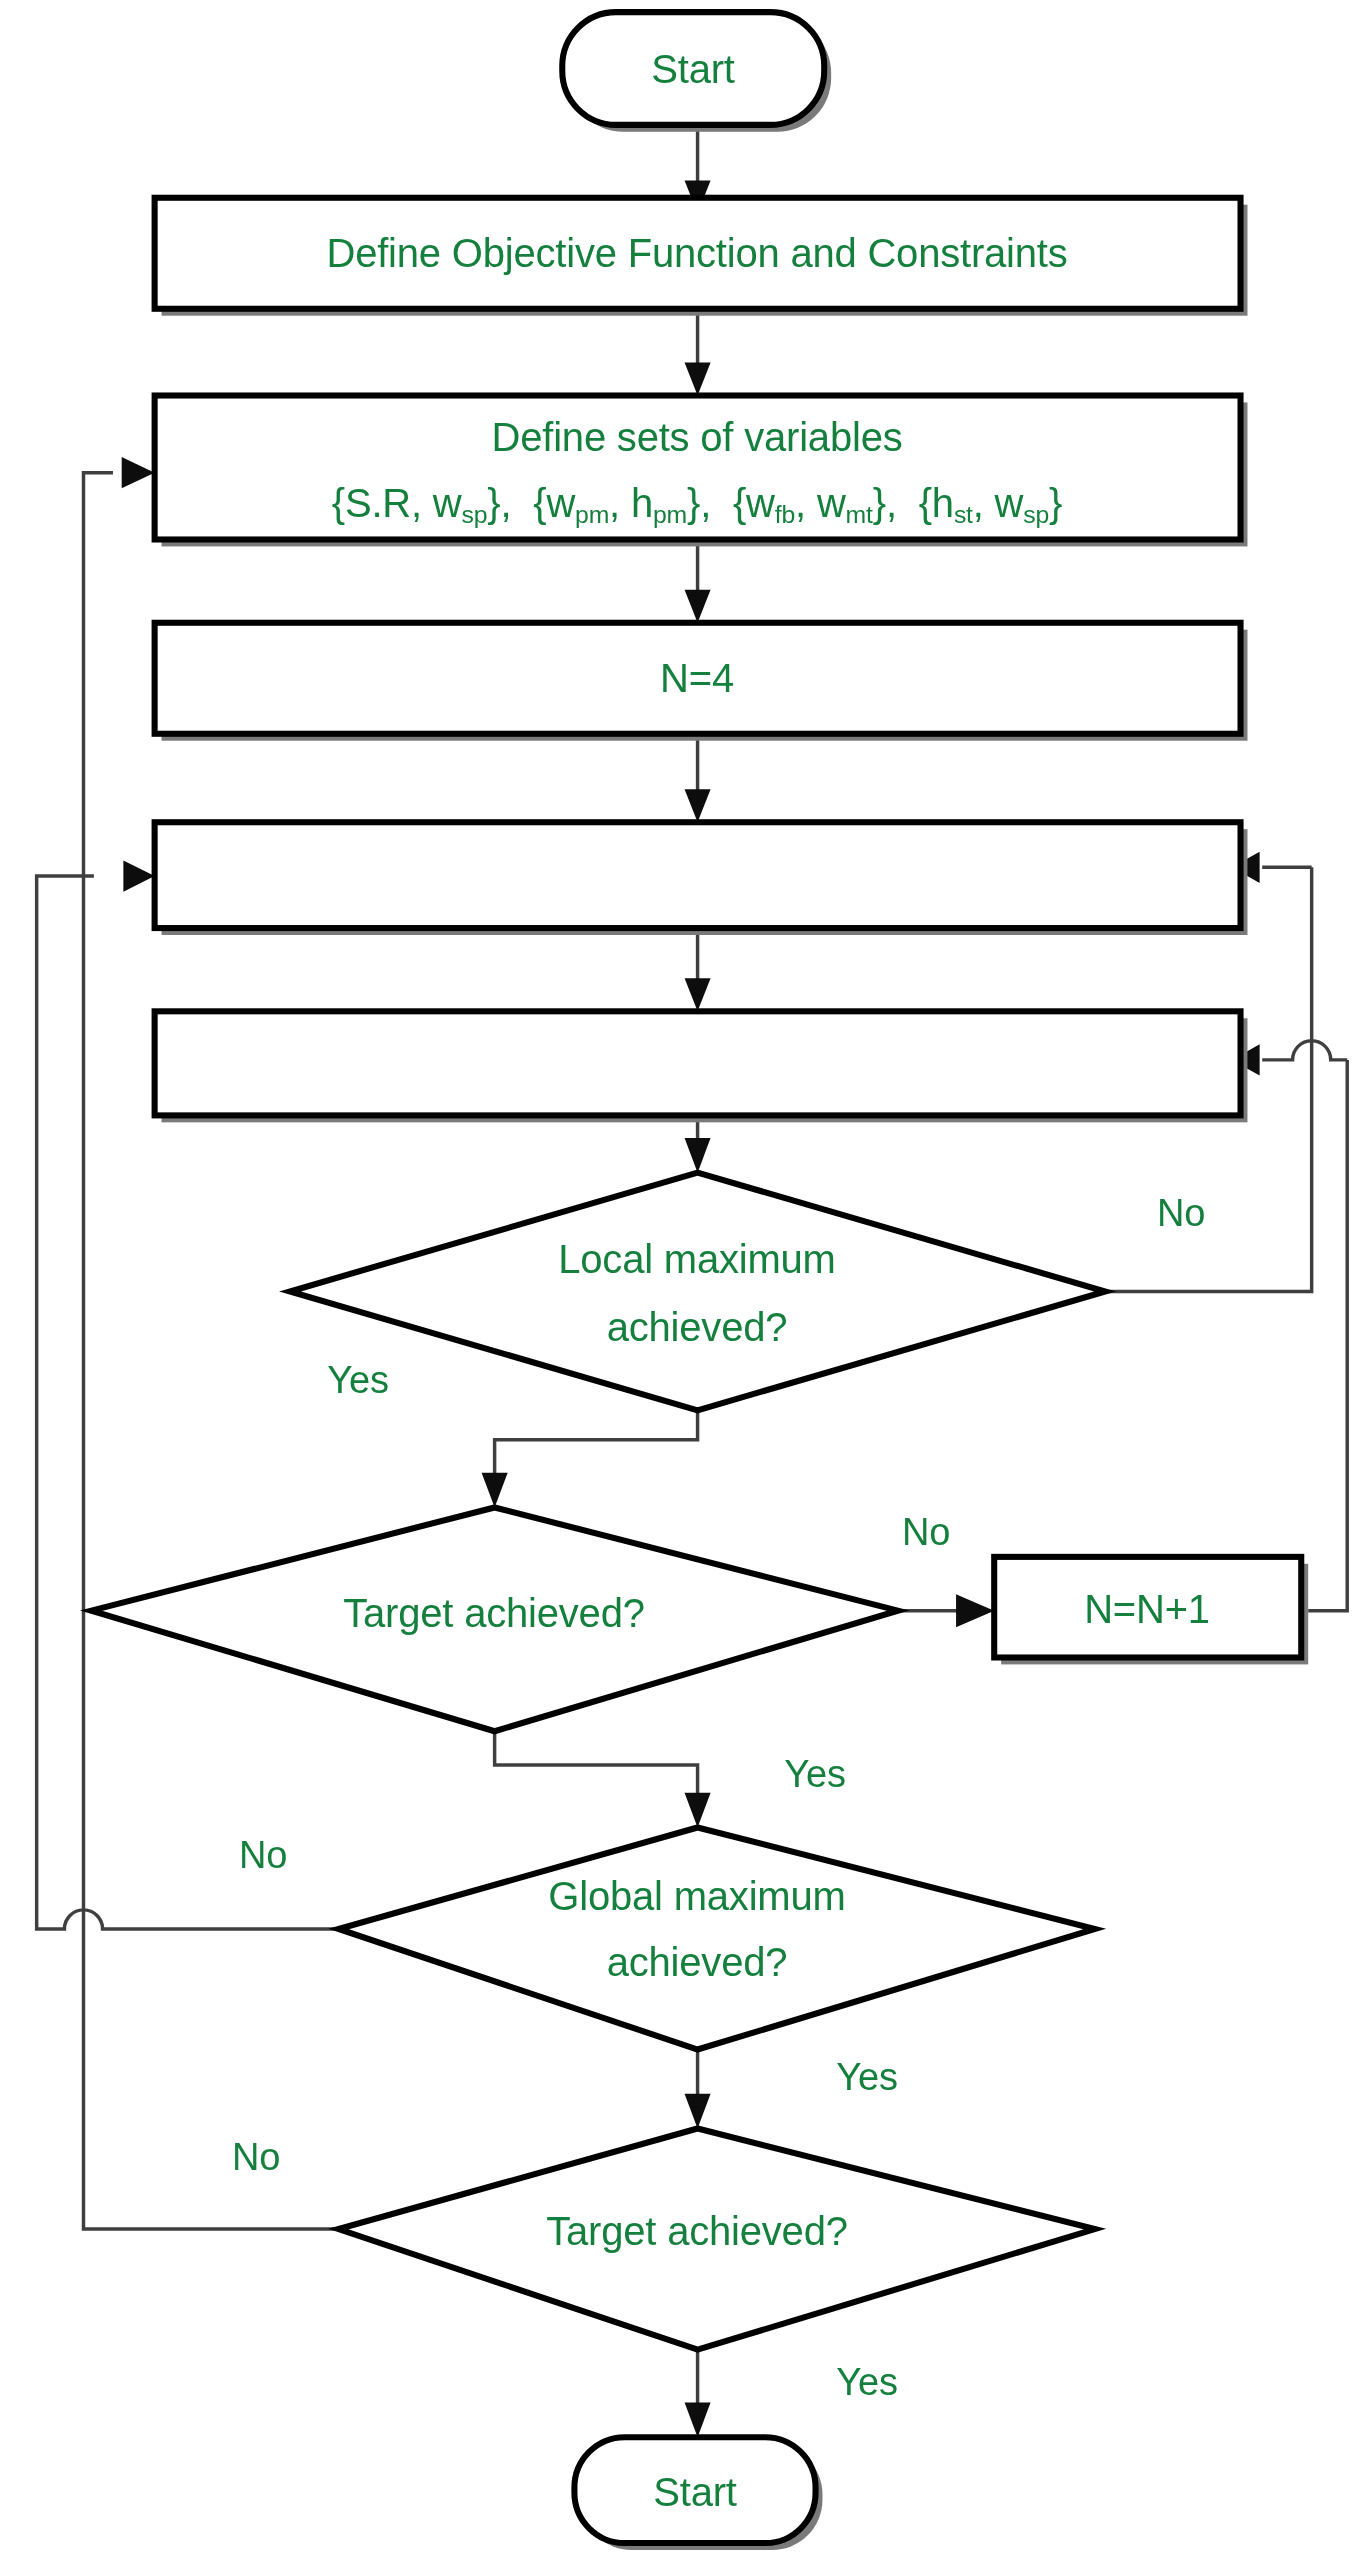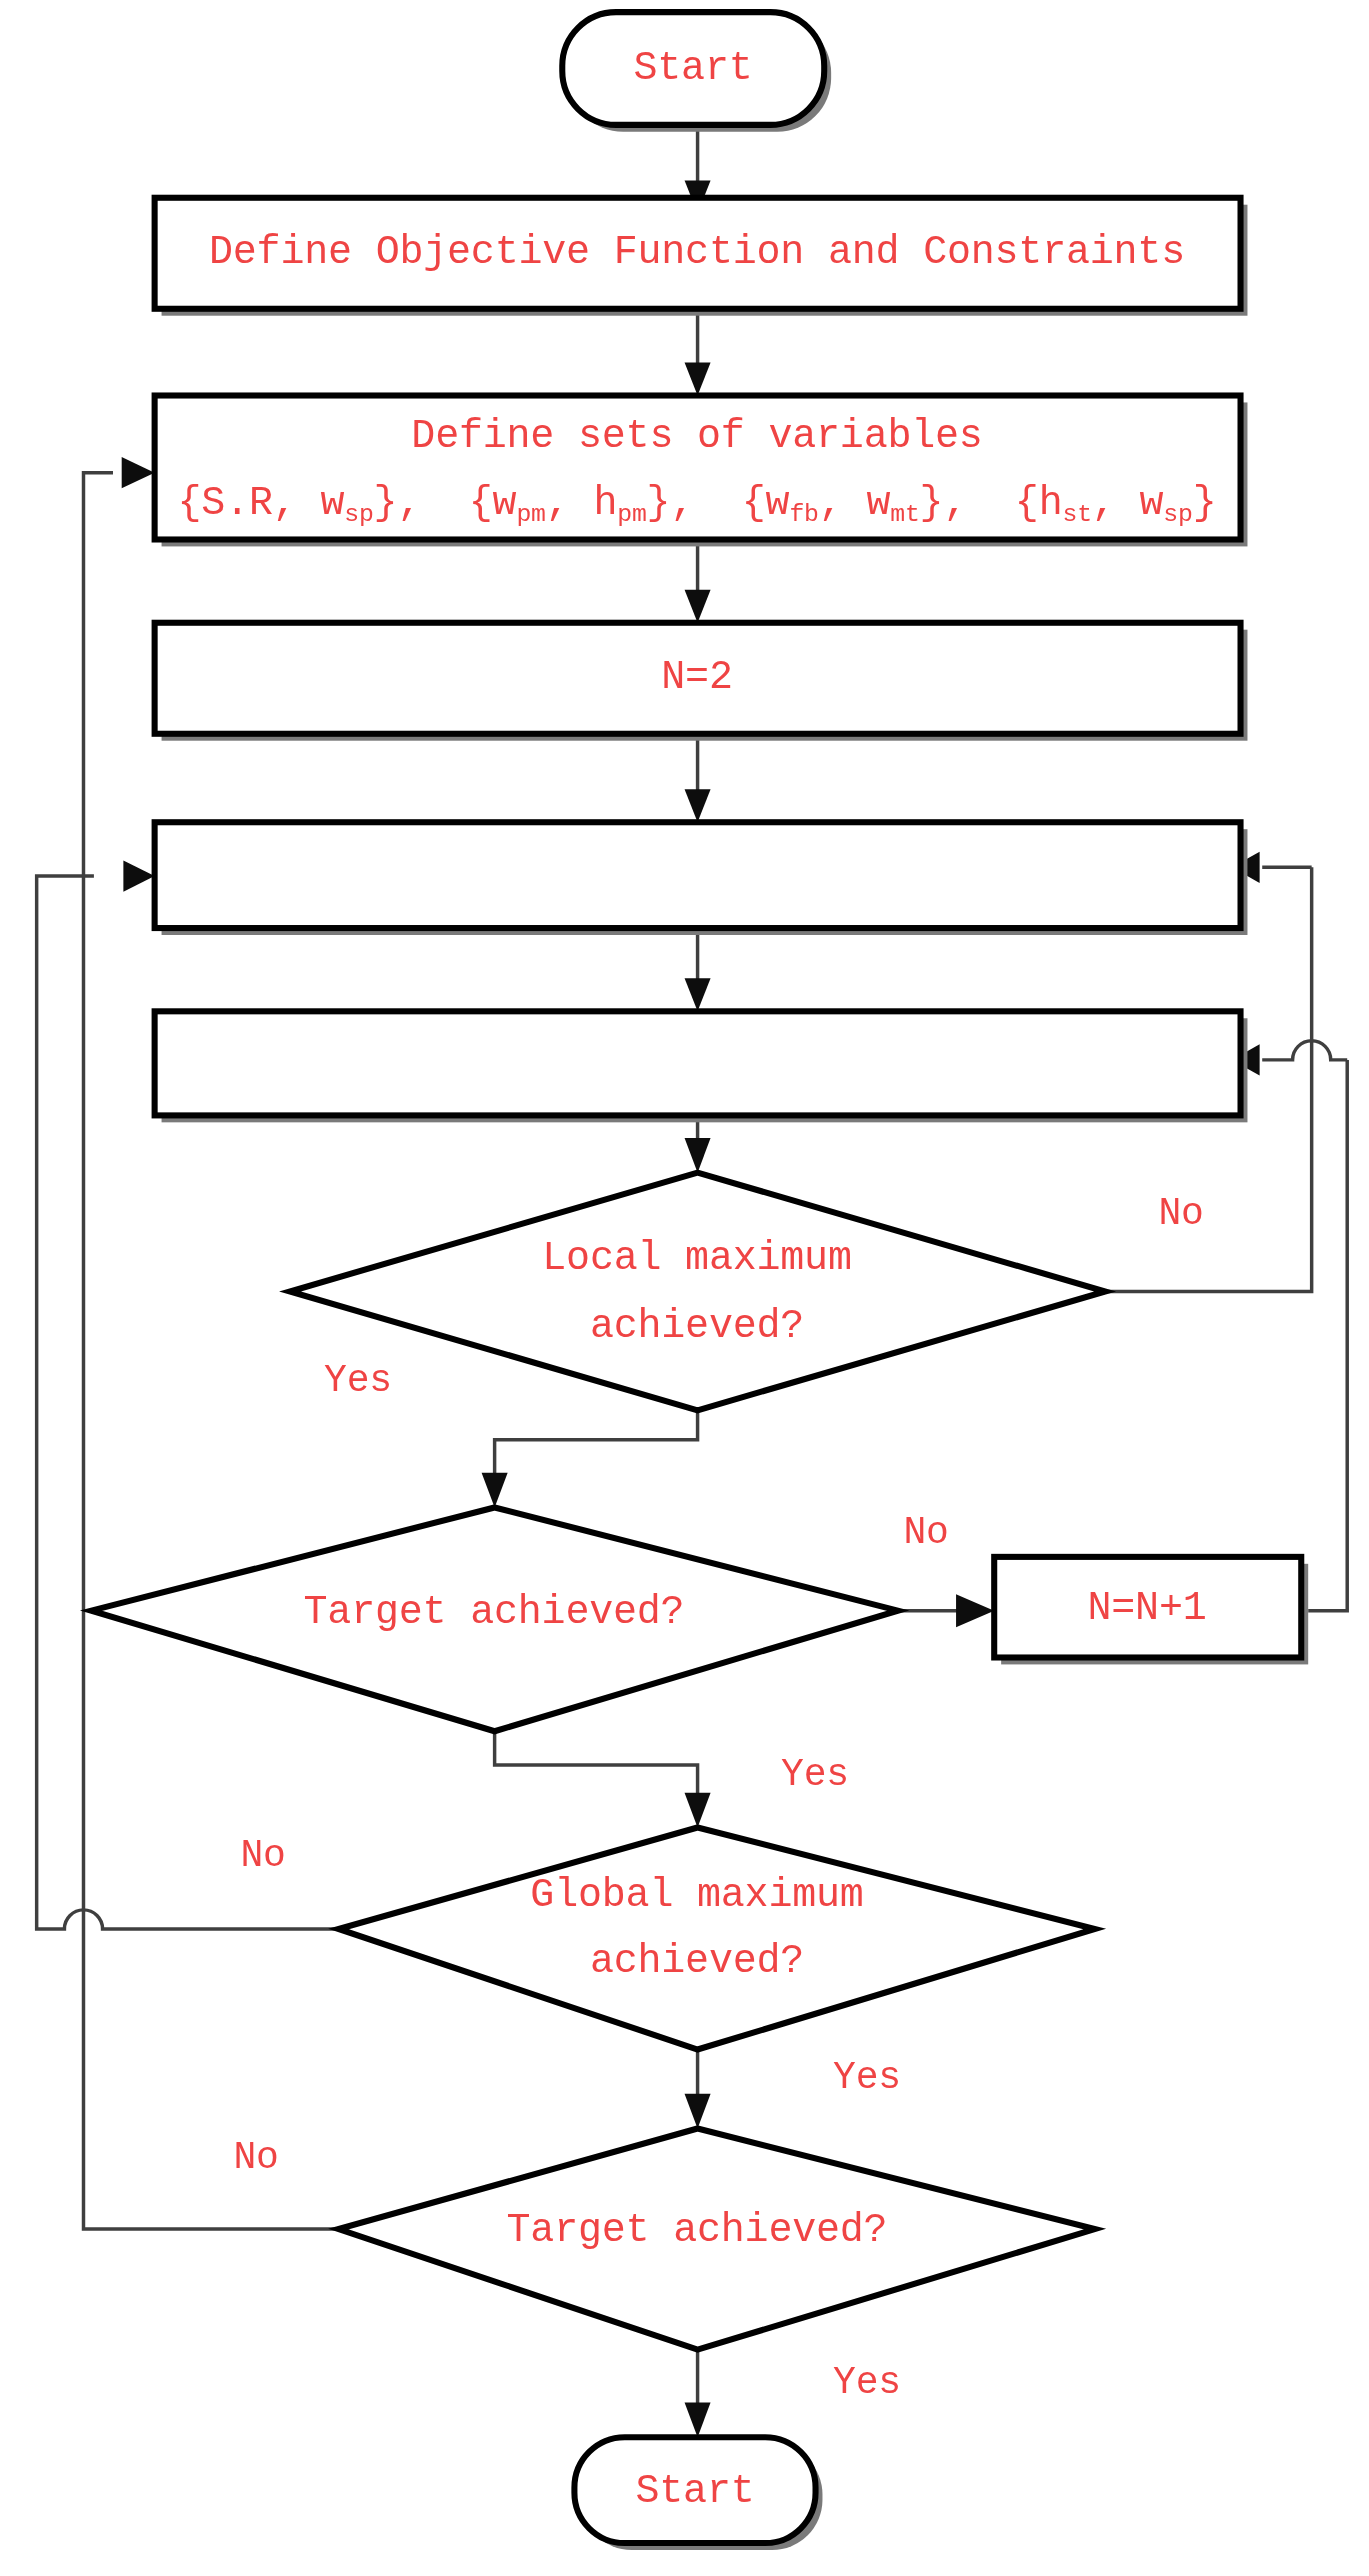--- a/index.html
+++ b/index.html
@@ -25,22 +25,22 @@
     height: 2576px;
   }
   .node-stroke { stroke: #000000; stroke-width: 7; fill: #ffffff; }
   .node-shadow { fill: #7a7a7a; }
   .edge        { stroke: #3f3f3f; stroke-width: 4; fill: none;
                  stroke-linejoin: miter; stroke-linecap: butt; }
   .arrowhead   { fill: #0d0d0d; stroke: none; }
   
   .lbl {
     position: absolute;
-    color: #ef4444;
-    font-family: Liberation Mono, monospace;
+    color: #15803d;
+    font-family: Liberation Sans, sans-serif;
     font-stretch: condensed;
     white-space: nowrap;
     line-height: 1.05;
     letter-spacing: -0.2px;
   }
   .lbl.ctr {
     transform: translate(-50%, -50%);
     text-align: center;
   }
   .s-46 { font-size: 40px; }
@@ -188,21 +188,21 @@
 
   <div class="lbl ctr s-46" style="left:697px; top:437px;">Define sets of variables</div>
 
   <div class="lbl ctr s-46" style="left:697px; top:505px;">
     <span>{S.R,&nbsp;w<sub>sp</sub>},</span>
     <span>&nbsp;{w<sub>pm</sub>,&nbsp;h<sub>pm</sub>},</span>
     <span>&nbsp;{w<sub>fb</sub>,&nbsp;w<sub>mt</sub>},</span>
     <span>&nbsp;{h<sub>st</sub>,&nbsp;w<sub>sp</sub>}</span>
   </div>
 
-  <div class="lbl ctr s-46" style="left:697px; top:678px;">N=2</div>
+  <div class="lbl ctr s-46" style="left:697px; top:678px;">N=4</div>
 
 
 
   <div class="lbl ctr s-46" style="left:697px; top:1259px;">Local maximum</div>
   <div class="lbl ctr s-46" style="left:697px; top:1327px;">achieved?</div>
 
   <div class="lbl ctr s-46" style="left:494px; top:1613px;">Target achieved?</div>
 
   <div class="lbl ctr s-46" style="left:1147px; top:1609px;">N=N+1</div>
 

